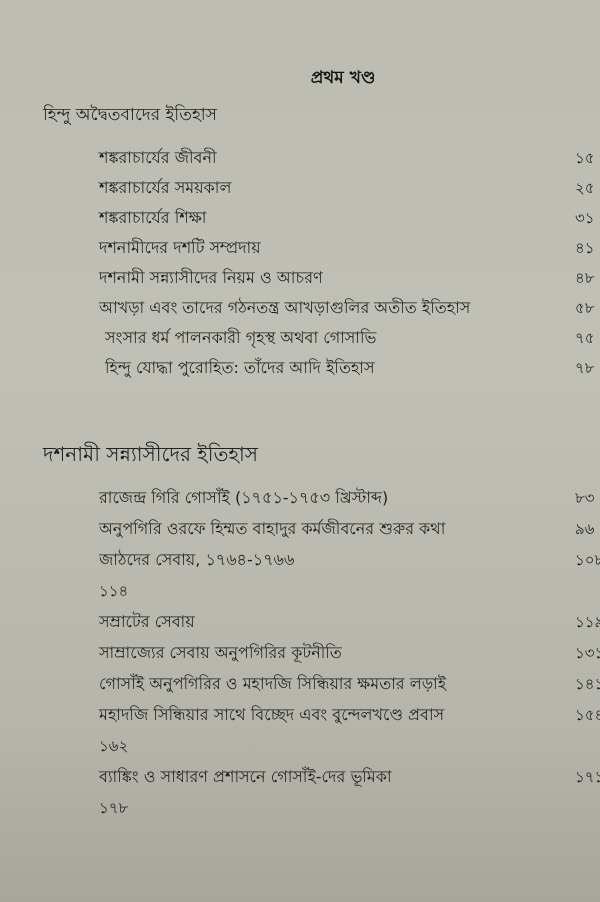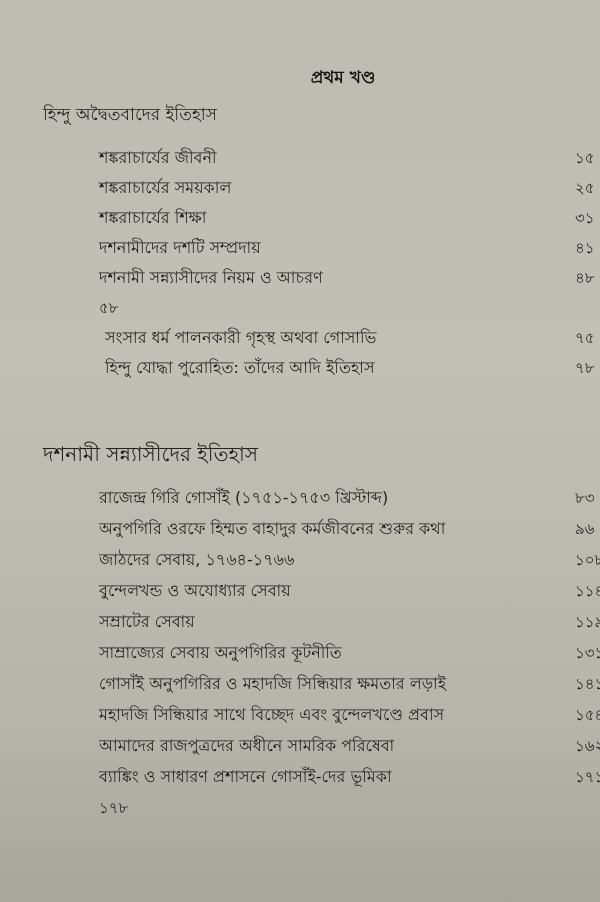--- a/index.html
+++ b/index.html
@@ -49,20 +49,21 @@
   </div>
   <div class="toc-row" style="top:233px">
     <span class="toc-title">দশনামীদের দশটি সম্প্রদায়</span>
     <span class="toc-page">৪১</span>
   </div>
   <div class="toc-row" style="top:263px">
     <span class="toc-title">দশনামী সন্ন্যাসীদের নিয়ম ও আচরণ</span>
     <span class="toc-page">৪৮</span>
   </div>
   <div class="toc-row" style="top:293px">
+    <span class="toc-title">আখড়া এবং তাদের গঠনতন্ত্র আখড়াগুলির অতীত ইতিহাস</span>
     <span class="toc-page">৫৮</span>
   </div>
   <div class="toc-row indent" style="top:323px">
     <span class="toc-title">সংসার ধর্ম পালনকারী গৃহস্থ অথবা গোসাভি</span>
     <span class="toc-page">৭৫</span>
   </div>
   <div class="toc-row indent" style="top:353px">
     <span class="toc-title">হিন্দু যোদ্ধা পুরোহিত: তাঁদের আদি ইতিহাস</span>
     <span class="toc-page">৭৮</span>
   </div>
@@ -75,41 +76,39 @@
   </div>
   <div class="toc-row" style="top:514px">
     <span class="toc-title">অনুপগিরি ওরফে হিম্মত বাহাদুর কর্মজীবনের শুরুর কথা</span>
     <span class="toc-page">৯৬</span>
   </div>
   <div class="toc-row" style="top:545px">
     <span class="toc-title">জাঠদের সেবায়, ১৭৬৪-১৭৬৬</span>
     <span class="toc-page">১০৮</span>
   </div>
   <div class="toc-row" style="top:576px">
-    <span class="toc-title">বুন্দেলখন্ড ও অযোধ্যার সেবায়</span>
     <span class="toc-page">১১৪</span>
   </div>
   <div class="toc-row" style="top:607px">
     <span class="toc-title">সম্রাটের সেবায়</span>
     <span class="toc-page">১১৯</span>
   </div>
   <div class="toc-row" style="top:638px">
     <span class="toc-title">সাম্রাজ্যের সেবায় অনুপগিরির কূটনীতি</span>
     <span class="toc-page">১৩১</span>
   </div>
   <div class="toc-row" style="top:669px">
     <span class="toc-title">গোসাঁই অনুপগিরির ও মহাদজি সিন্ধিয়ার ক্ষমতার লড়াই</span>
     <span class="toc-page">১৪১</span>
   </div>
   <div class="toc-row" style="top:700px">
     <span class="toc-title">মহাদজি সিন্ধিয়ার সাথে বিচ্ছেদ এবং বুন্দেলখণ্ডে প্রবাস</span>
     <span class="toc-page">১৫৪</span>
   </div>
   <div class="toc-row" style="top:731px">
-    <span class="toc-title">আমাদের রাজপুত্রদের অধীনে সামরিক পরিষেবা</span>
     <span class="toc-page">১৬২</span>
   </div>
   <div class="toc-row" style="top:762px">
     <span class="toc-title">ব্যাঙ্কিং ও সাধারণ প্রশাসনে গোসাঁই-দের ভূমিকা</span>
     <span class="toc-page">১৭১</span>
   </div>
   <div class="toc-row" style="top:793px">
     <span class="toc-page">১৭৮</span>
   </div>
 

